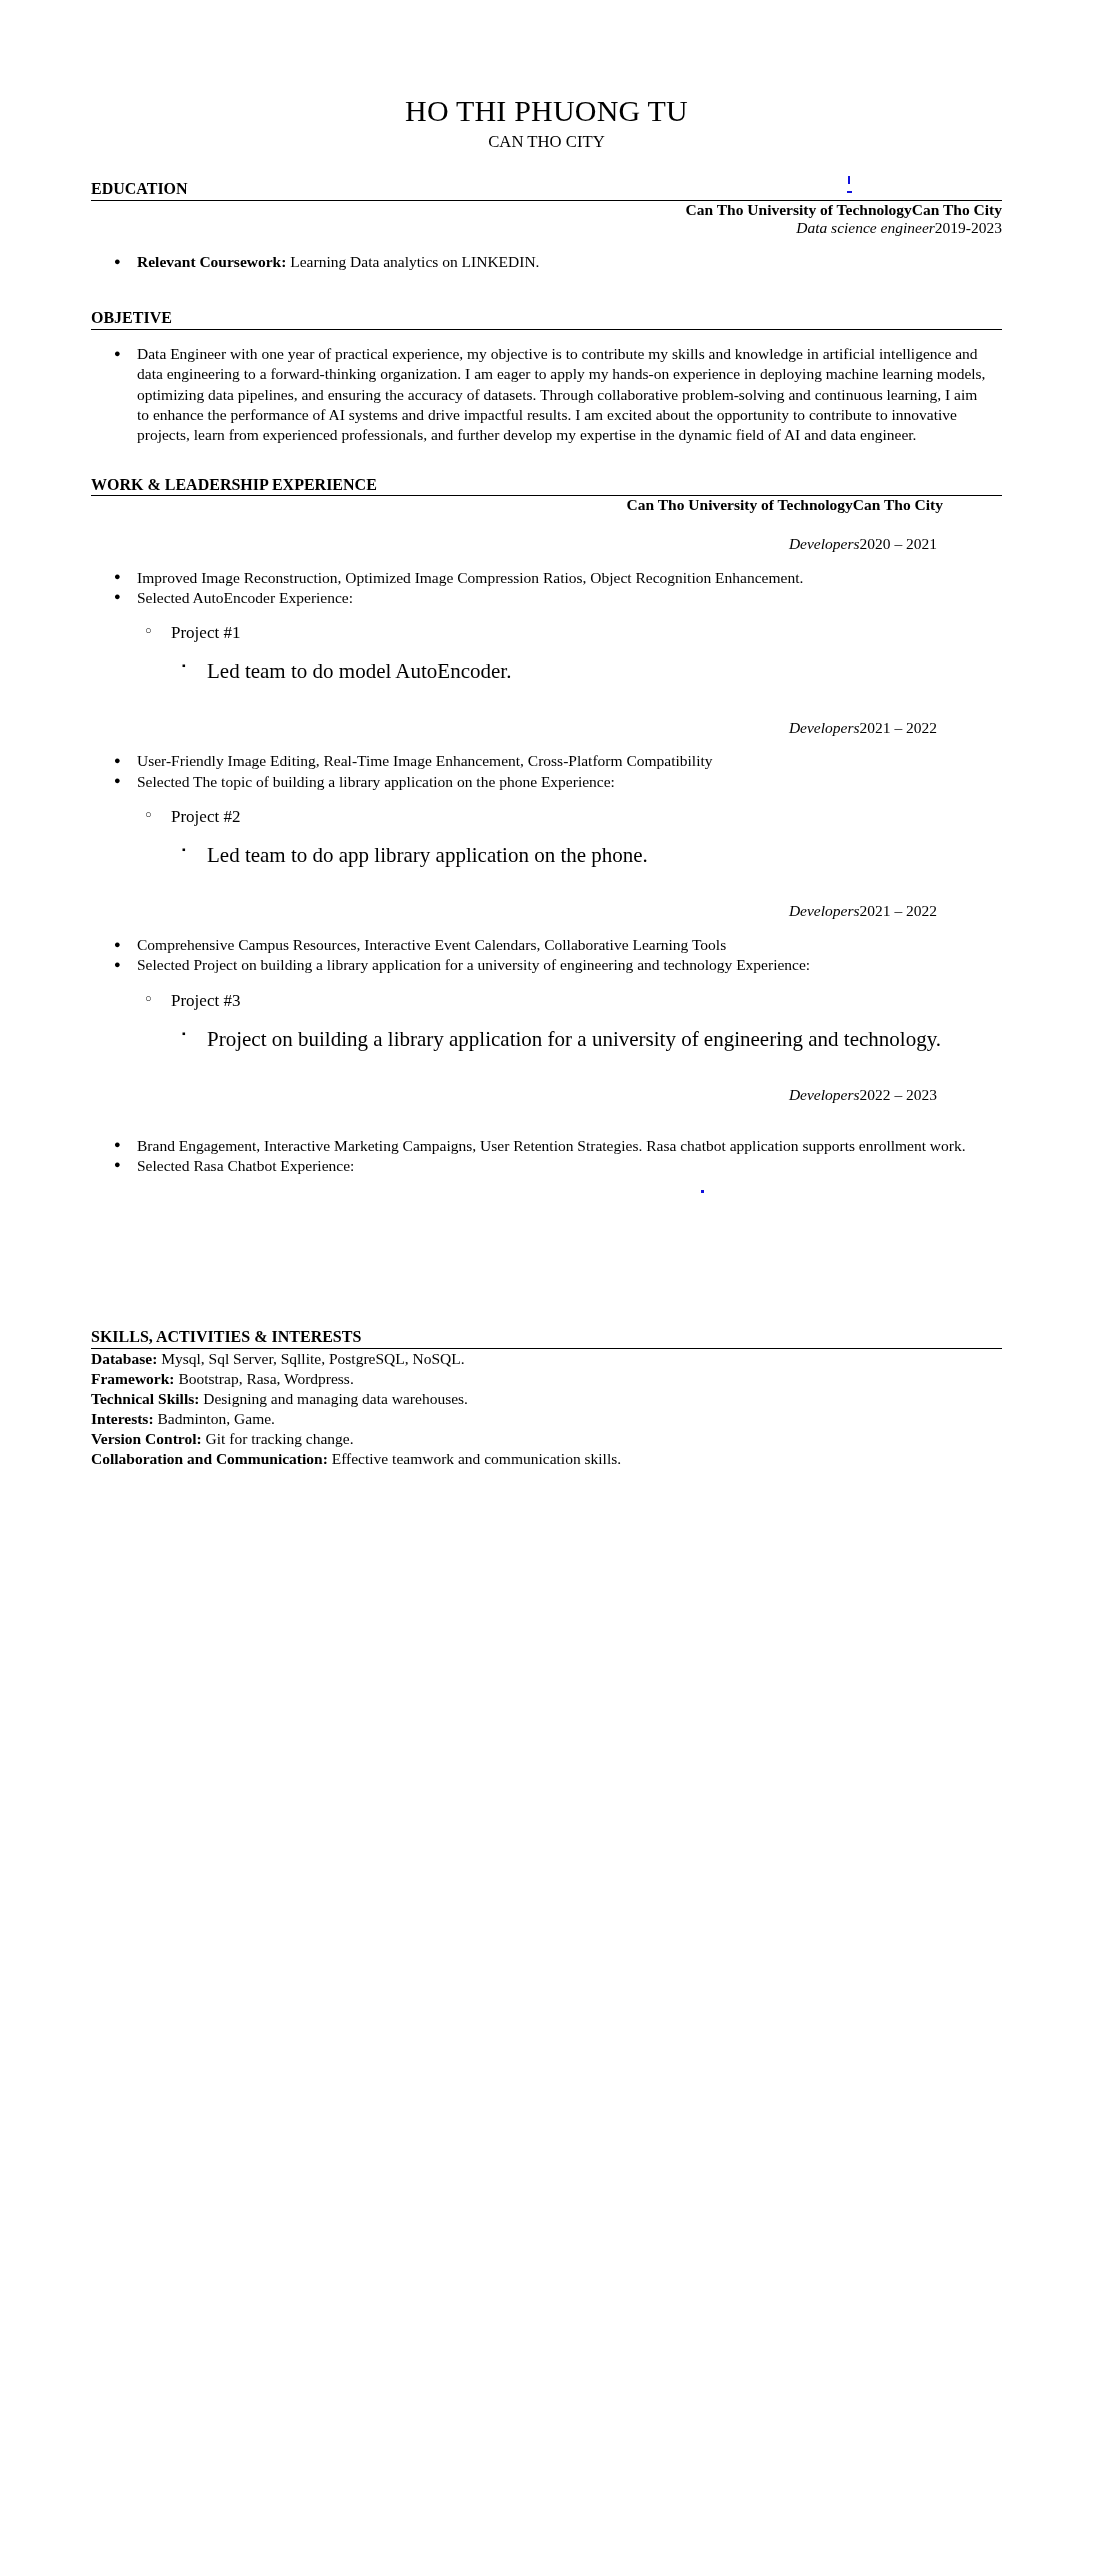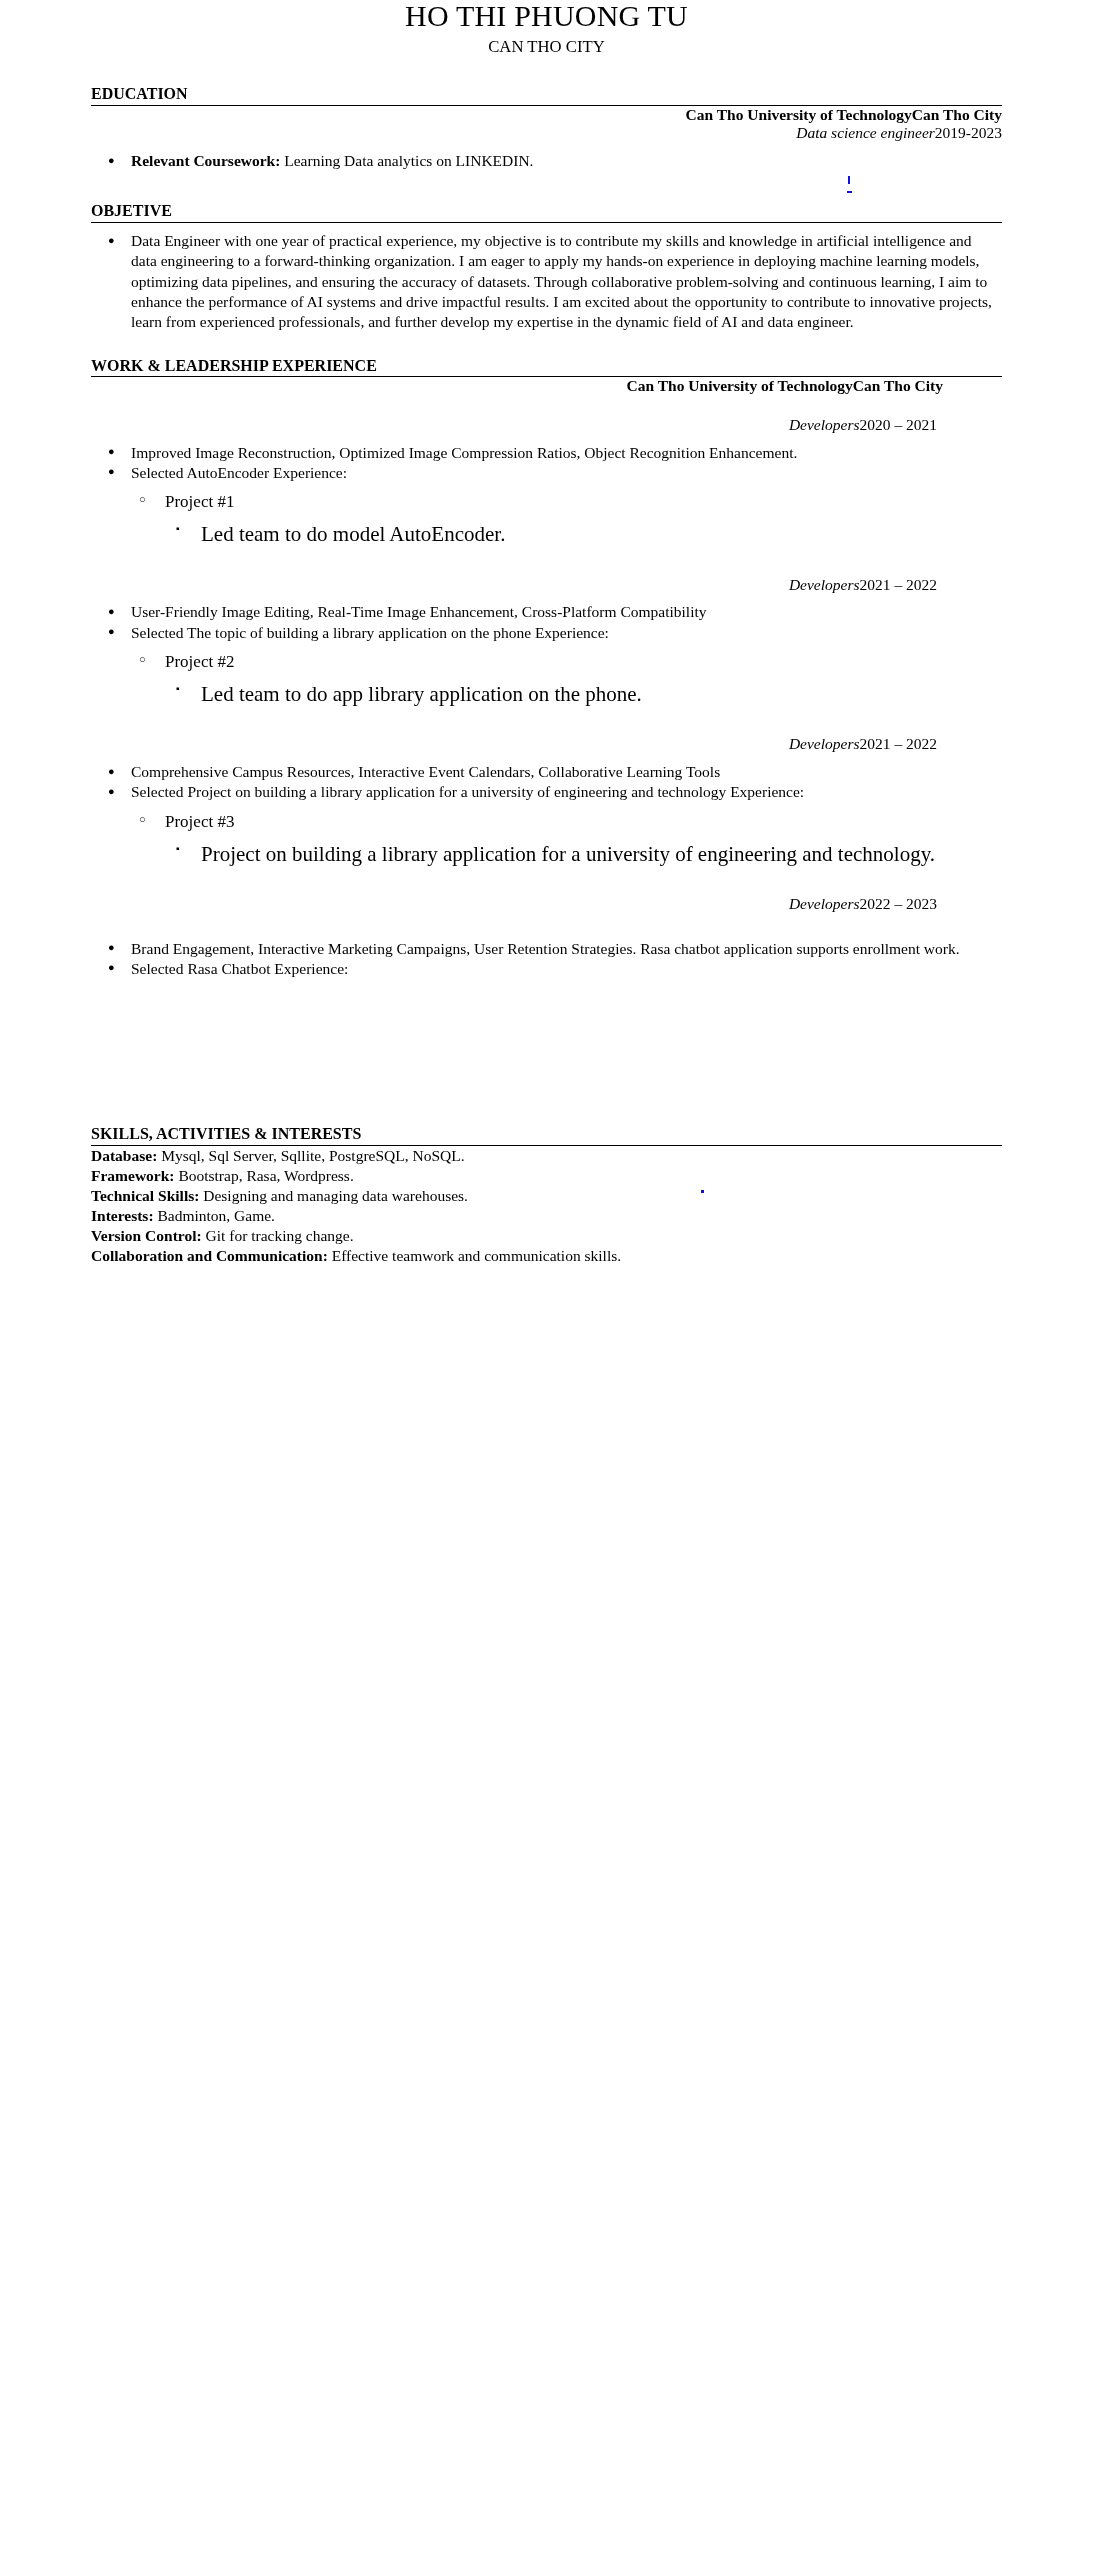--- a/index.html
+++ b/index.html
@@ -26,20 +26,21 @@
   .content {
     position: absolute;
     left: 91px;
     top: 0;
     width: 911px;
   }
 
   
   .doc-header {
     text-align: center;
+    padding-top: 95px;
   }
   .cand-name {
     font-size: 30px;
     line-height: 1.05;
     letter-spacing: 0.2px;
     font-weight: 400;
     margin: 0;
   }
   .cand-city {
     font-size: 16.7px;
@@ -103,21 +104,21 @@
   .row .right { text-align: right; }
   .row.bold { font-weight: bold; }
   .row.italic { font-style: italic; }
   .row.italic .right { font-style: normal; }
 
   .row.job-head { padding-right: 59px; }
   .row.job-sub  { padding-right: 65px; padding-left: 7px; }
 
   
   ul.lvl1, ul.lvl2, ul.lvl3 {
-    margin: 8px;
+    margin: 14px;
     padding: 0;
     list-style: none;
   }
   ul.lvl1 > li {
     position: relative;
     padding-left: 32px;
     font-size: 15.5px;
     line-height: 1.30;
     margin: 0;
   }

